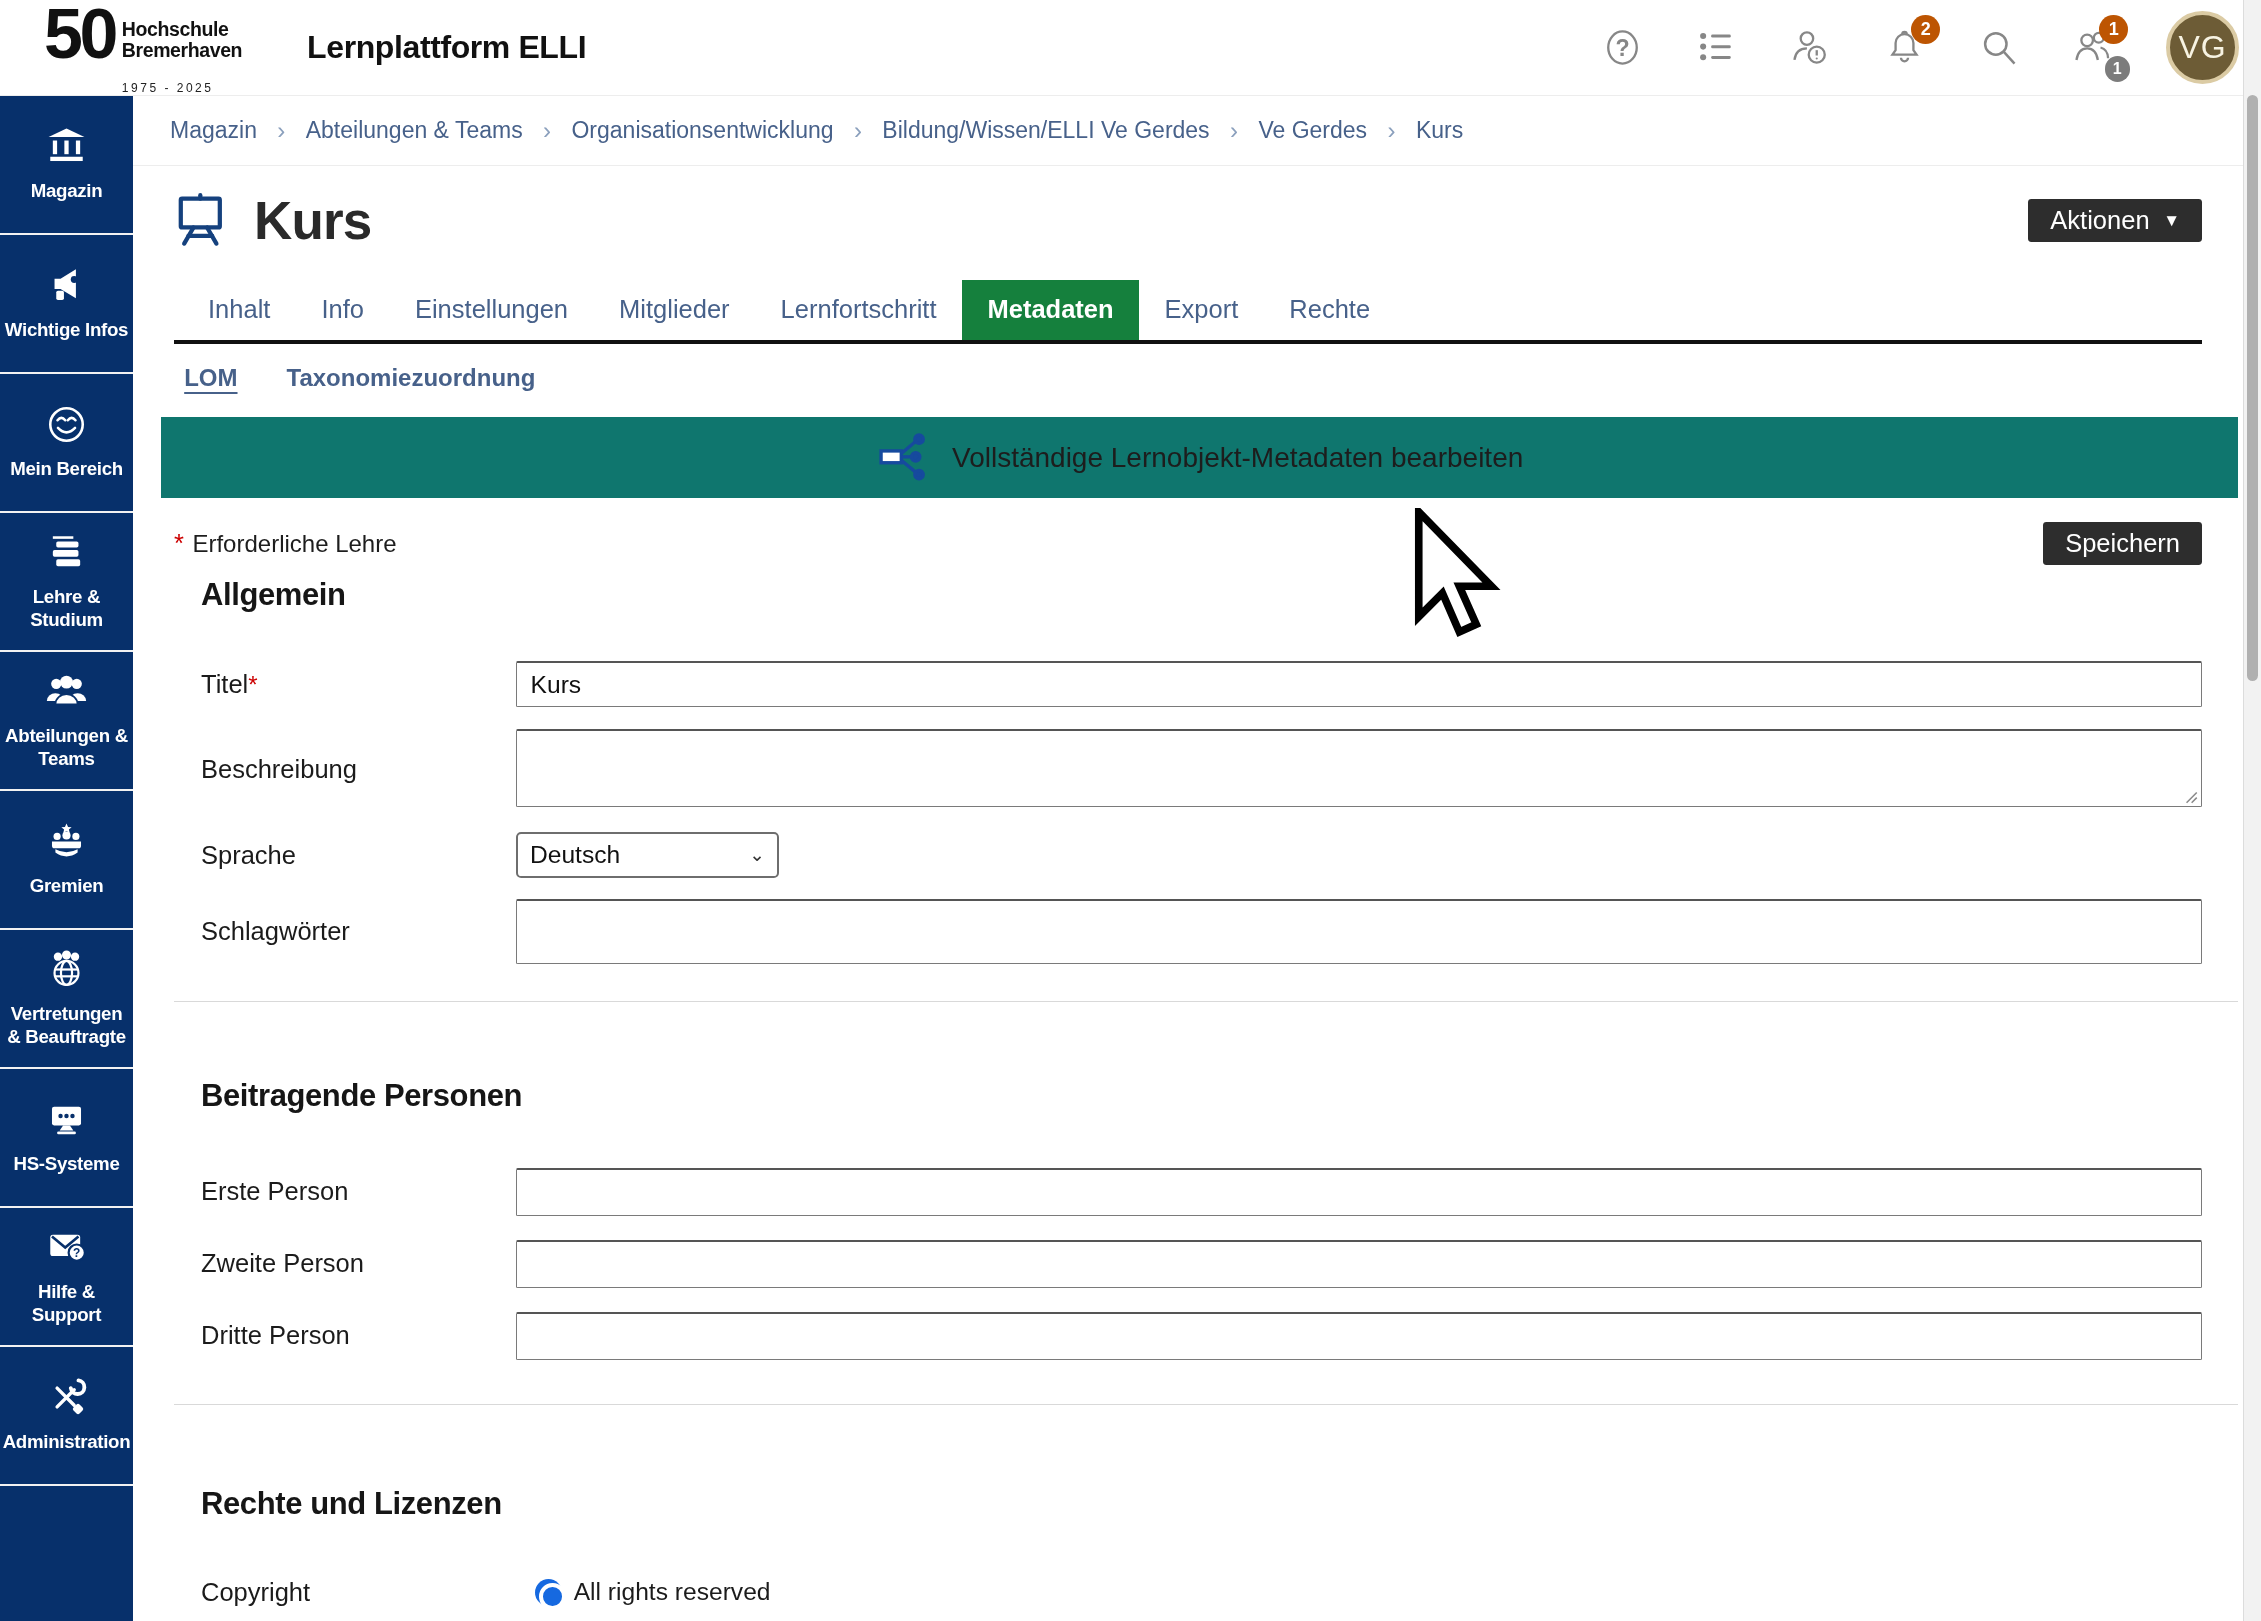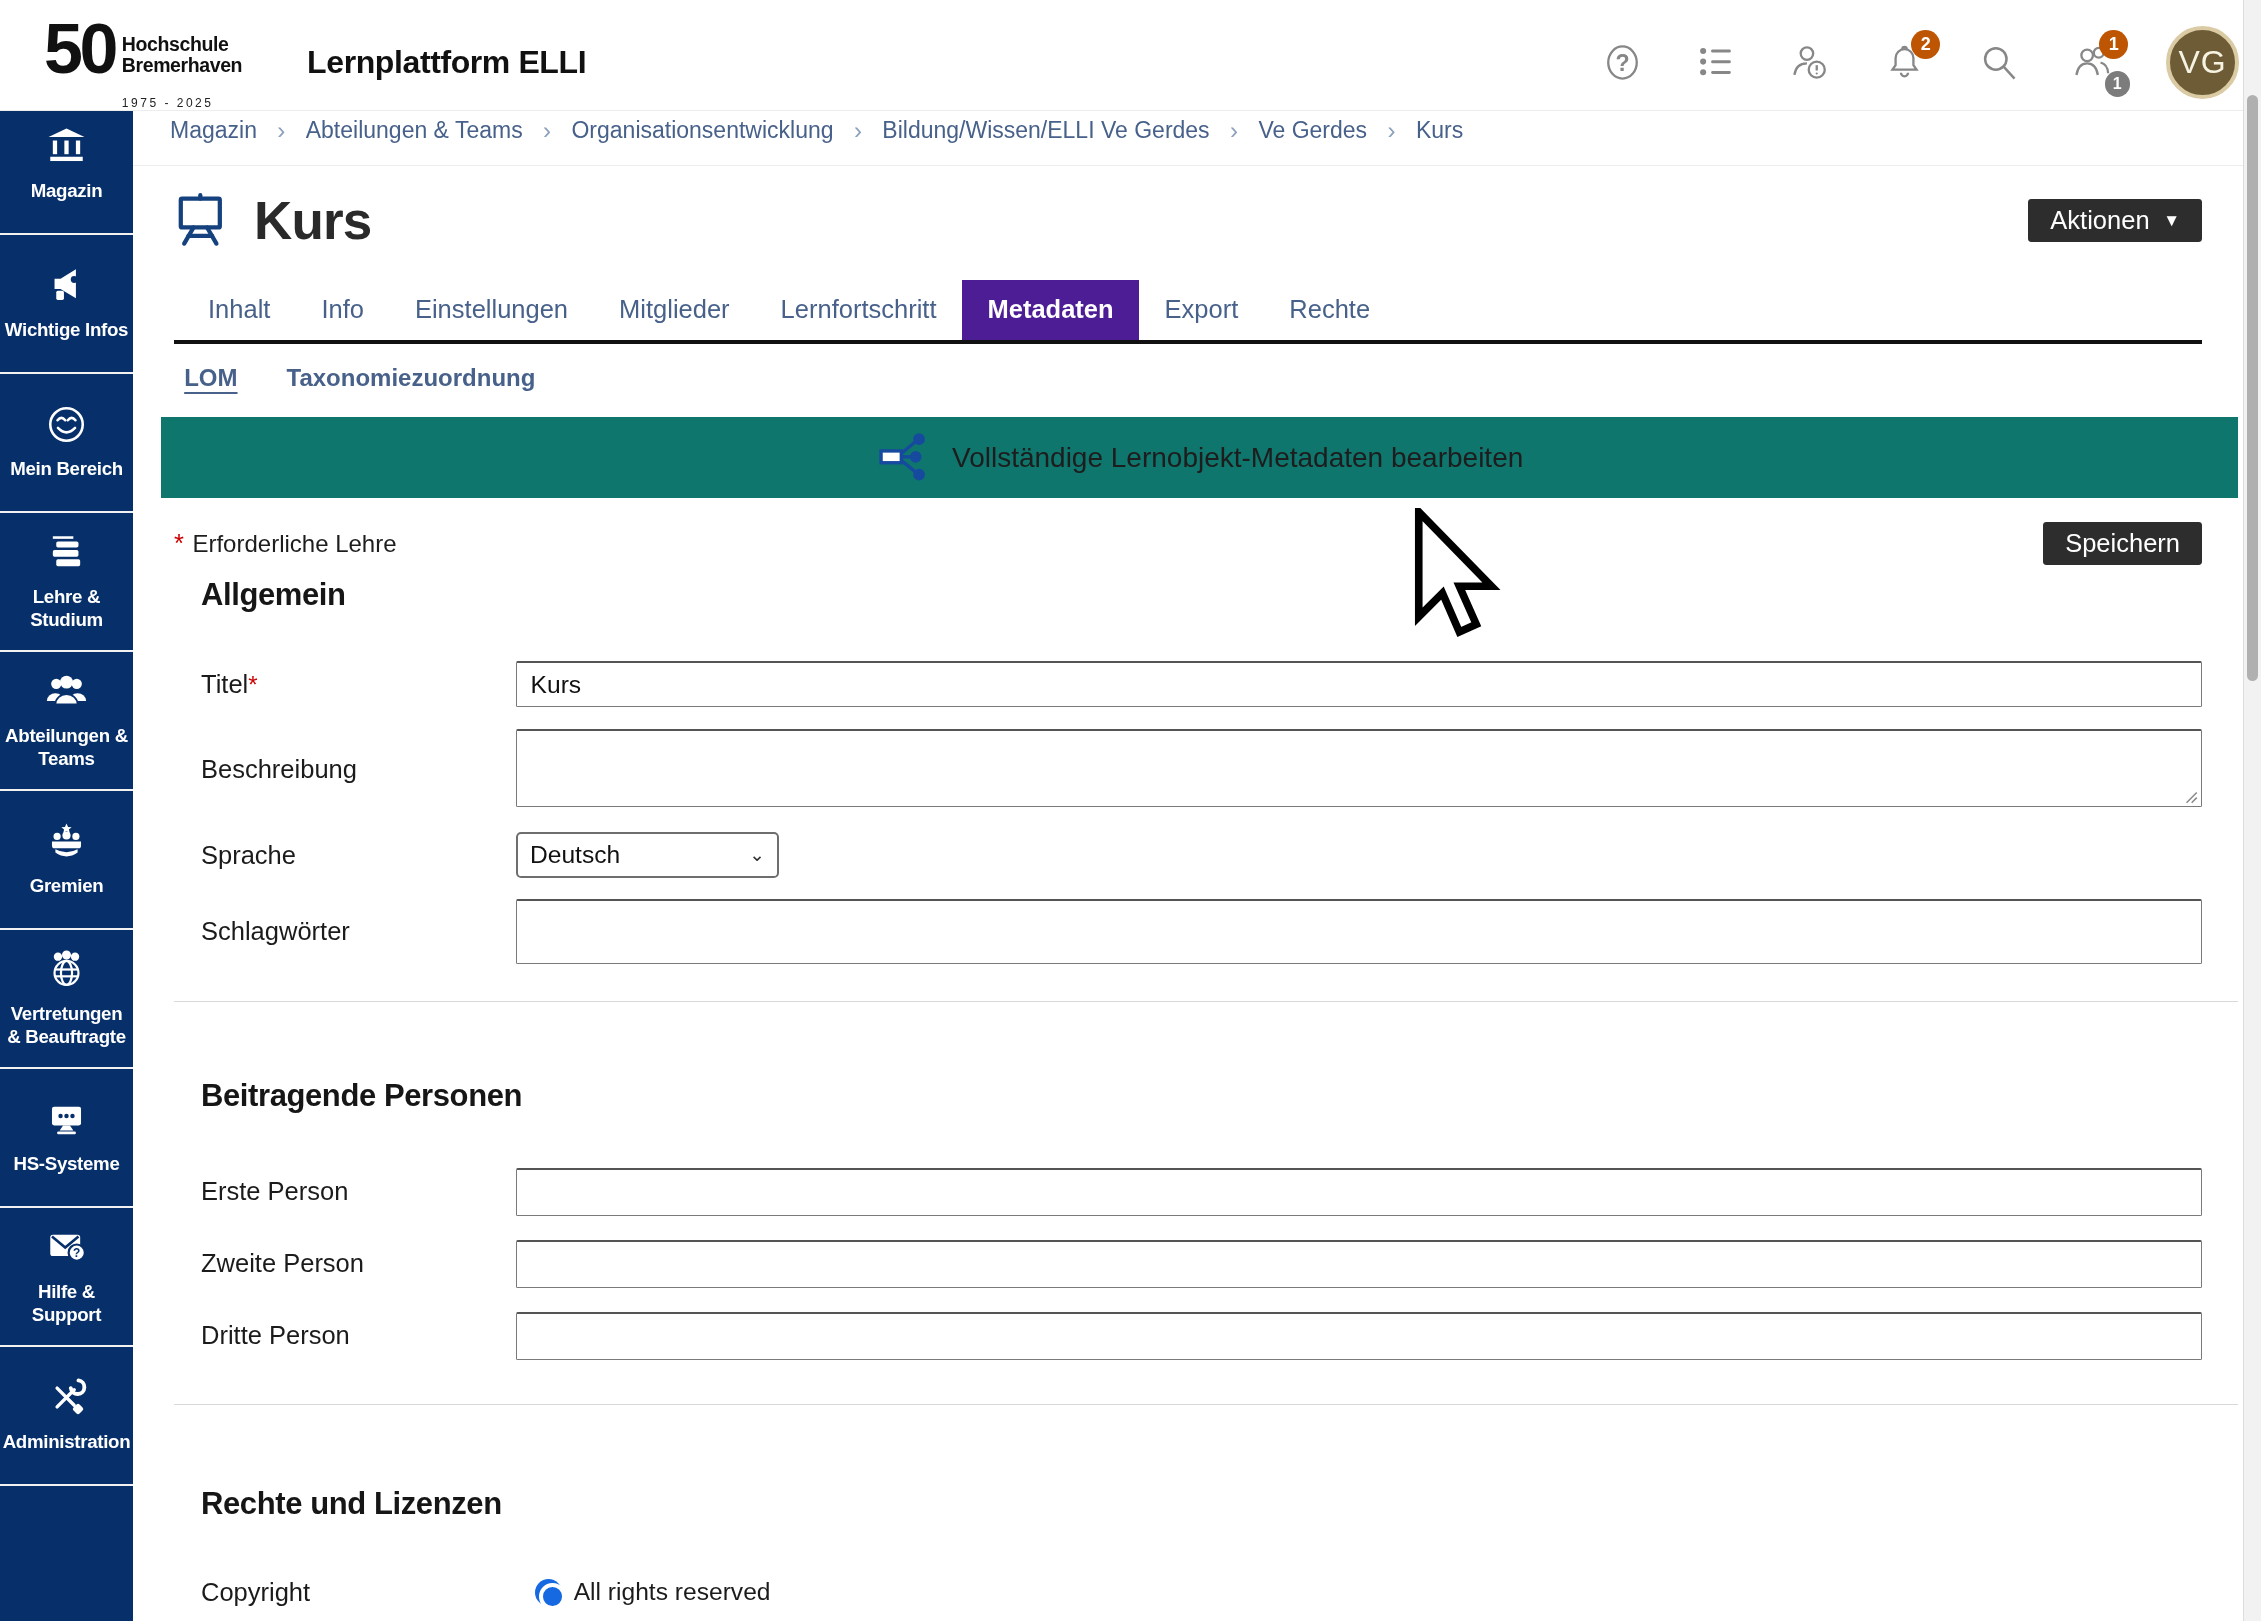--- a/index.html
+++ b/index.html
@@ -1,21 +1,21 @@
 <!DOCTYPE html>
 <html style="font-size:13.6px"><head>
 <meta charset="utf-8">
 <style>
   * { box-sizing: border-box; margin: 0; padding: 0; }
   html,body { width:2261px; height:1621px; background:#fff;
     font-family:"Liberation Sans", sans-serif; color:#1d1d1d; }
   .screen { position:relative; width:2261px; height:1621px; overflow:hidden; background:#fff; }
 
   
-  .header { position:absolute; left:0; top:15px; width:2261px; height:96px; background:#fff;
+  .header { position:absolute; left:0; top:0; width:2261px; height:96px; background:#fff;
     border-bottom:1.7px solid #ededed; display:flex; align-items:center; z-index:5; }
   .logo { display:flex; align-items:flex-start; margin-left:44px; }
   .logo-50 { font-size:70px; font-weight:bold; line-height:0.95; letter-spacing:-3.4px; color:#111; }
   .logo-text { margin-left:6.8px; margin-top:18.7px; }
   .logo-name { font-size:19.5px; font-weight:bold; color:#111; line-height:1.06; letter-spacing:-0.4px; }
   .logo-years { font-size:12px; color:#222; letter-spacing:2.5px; margin-top:20px; }
   .app-title { font-size:32px; font-weight:bold; color:#111; margin-left:65px; letter-spacing:-0.4px; }
   .header-icons { margin-left:auto; display:flex; align-items:center; gap:53px; padding-right:22px; }
   .hicon { position:relative; width:41px; height:41px; display:flex; align-items:center; justify-content:center; }
   .hicon svg { width:41px; height:41px; }
@@ -47,21 +47,21 @@
   .obj-icon svg { width:56px; height:56px; }
   .page-title { font-size:53px; font-weight:bold; color:#2a2a2a; margin-left:24px; letter-spacing:-0.8px; }
   .btn-dark { background:#2d2d2d; color:#fff; font-size:25.5px; border:none; border-radius:3.4px;
     padding:7px 22px; display:flex; align-items:center; gap:13.6px; cursor:pointer;
     font-family:"Liberation Sans", sans-serif; }
   .actions-btn { margin-left:auto; }
   .caret { font-size:17px; line-height:1; }
 
   .tabs { margin-top:29px; display:flex; align-items:flex-end; border-bottom:4.2px solid #111; padding-left:8.5px; }
   .tab { font-size:25.5px; color:#47618a; padding:15.3px 25.5px; cursor:pointer; white-space:nowrap; }
-  .tab.active { background:#4c1d95; color:#fff; font-weight:bold; }
+  .tab.active { background:#15803d; color:#fff; font-weight:bold; }
 
   .subtabs { margin-top:20.4px; display:flex; gap:49px; padding-left:10.2px; font-size:24px; color:#47618a;font-weight:bold; }
   .subtab { cursor:pointer; }
   .subtab.active { text-decoration:underline; text-underline-offset:6px; }
 
   .banner { margin:25.5px -36px 0 -12.7px; height:81px; background:#0f766e; display:flex;
     align-items:center; justify-content:center; gap:22px; cursor:pointer; }
   .banner svg { width:54px; height:54px; }
   .banner-label { font-size:28px; color:#1d1d1d; }
 

